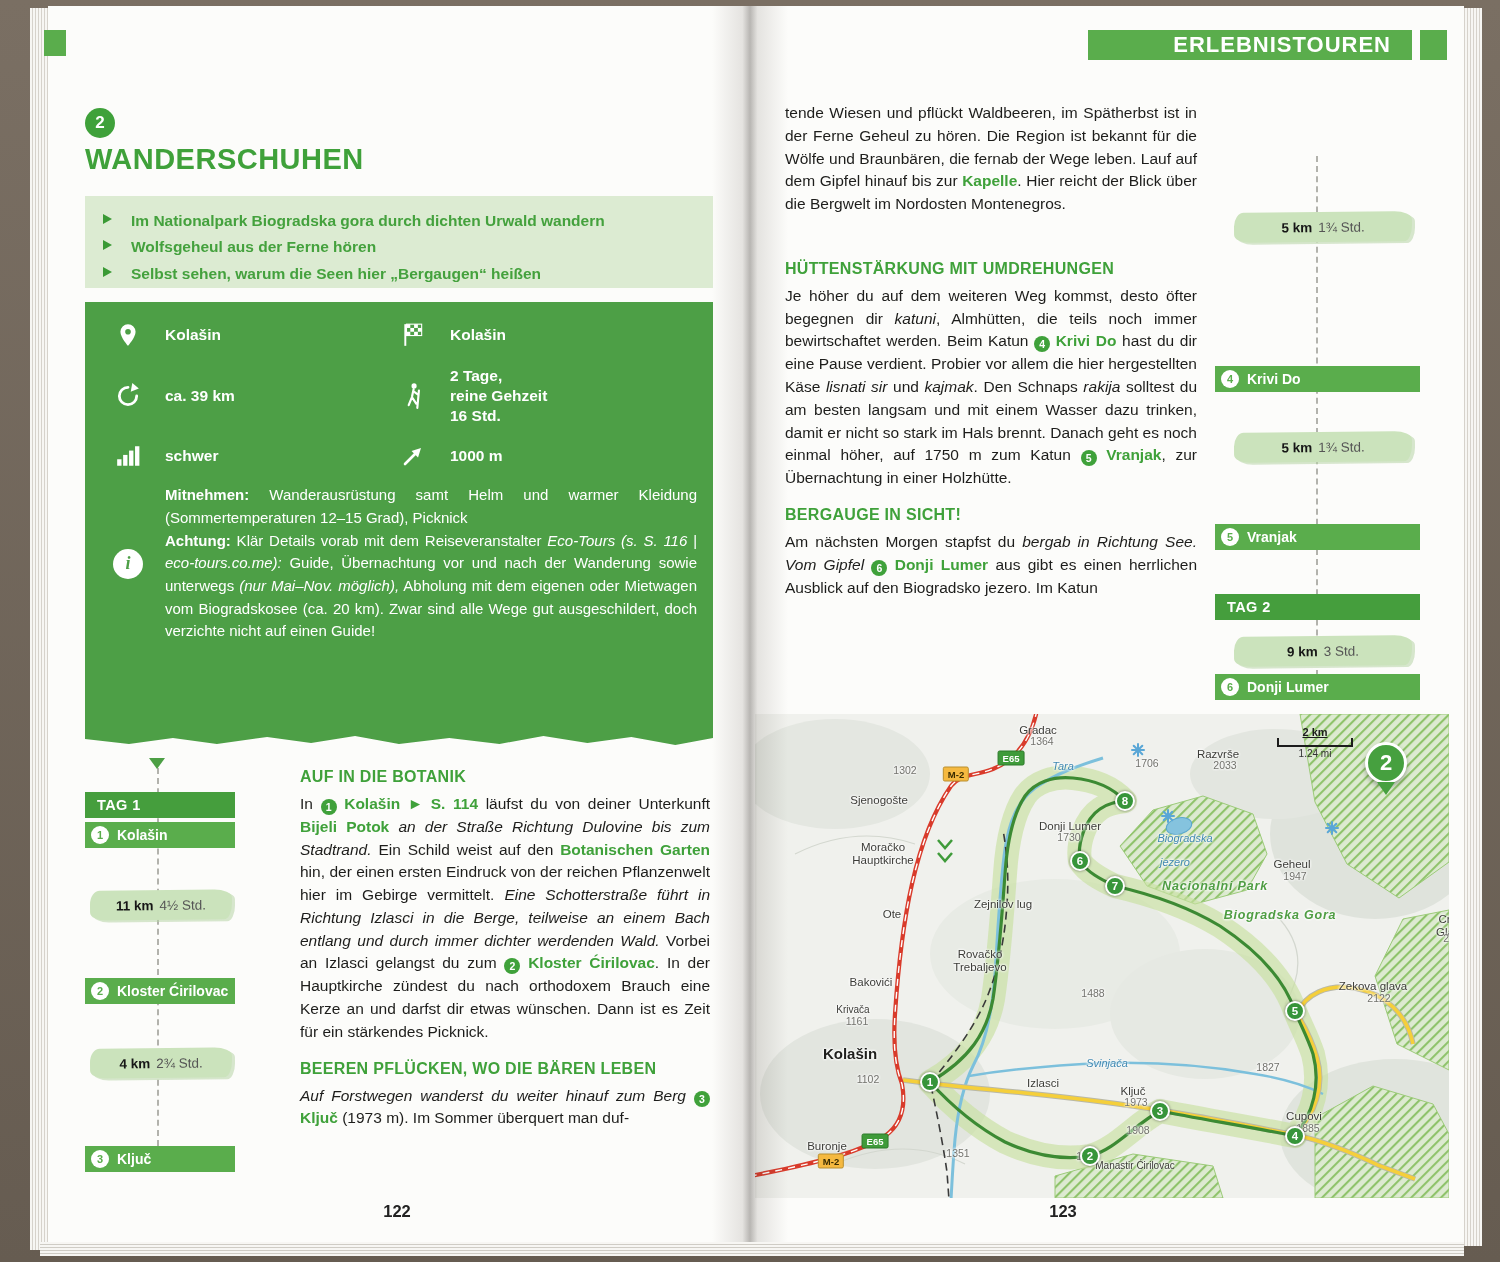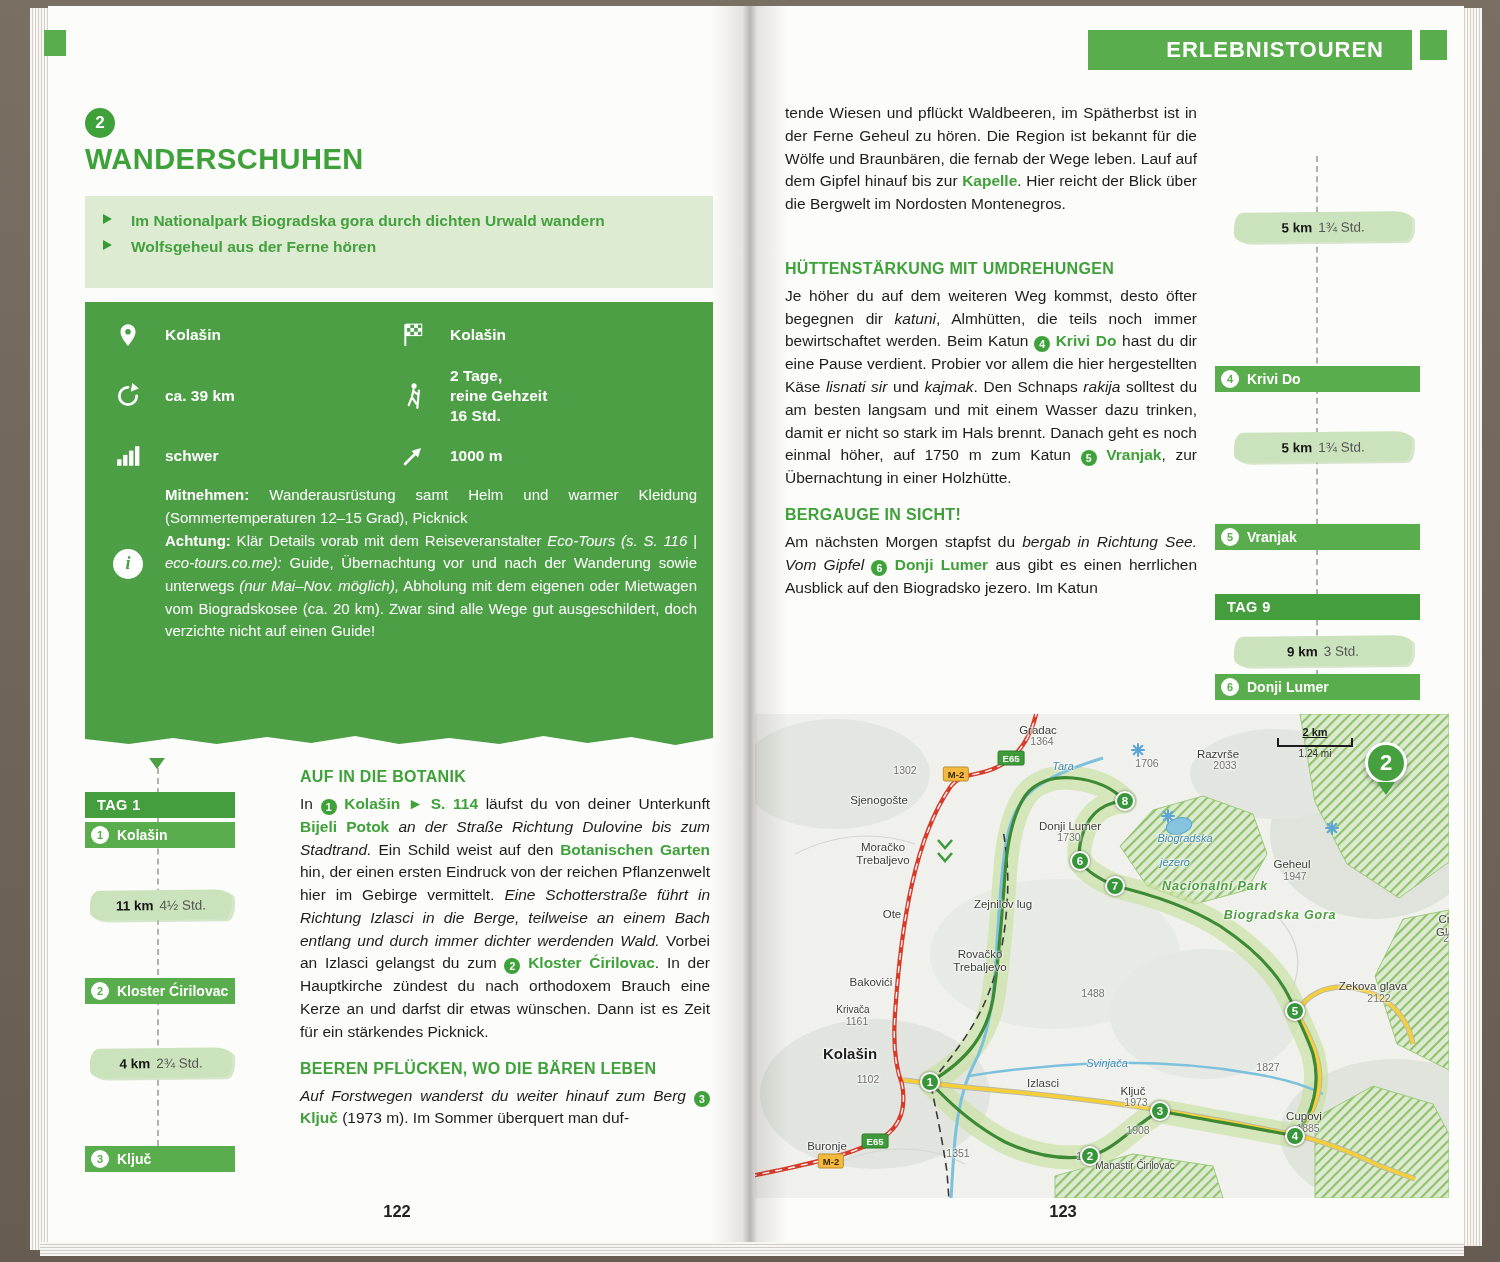--- a/index.html
+++ b/index.html
@@ -73,22 +73,22 @@
   p.body{margin:0 0 16px;text-align:justify;font-size:15.5px;line-height:1.47;color:var(--ink);}
   p.gap-lg{margin-bottom:44px;}
   .seg-i{font-style:italic;}
   .seg-b{font-weight:bold;}
   .seg-g{font-weight:bold;color:var(--green);}
   .seg-mk{display:inline-block;width:16px;height:16px;line-height:16px;border-radius:50%;background:var(--green);color:#fff;
         font-size:10.5px;font-weight:bold;text-align:center;vertical-align:-2px;font-style:normal;}
   .pagenum{position:absolute;top:1196px;font-size:16.5px;font-weight:bold;color:#222;text-align:center;}
 
   
-  .header-bar{position:absolute;left:338px;top:24px;width:324px;height:40px;background:var(--green-bar);color:#fff;
-        display:flex;align-items:center;justify-content:flex-end;padding-right:28px;box-sizing:border-box;
+  .header-bar{position:absolute;left:338px;top:24px;width:324px;height:30px;background:var(--green-bar);color:#fff;
+        display:flex;align-items:center;justify-content:flex-end;padding-right:21px;box-sizing:border-box;
         font-size:22px;font-weight:bold;letter-spacing:1px;}
   .corner-sq{position:absolute;left:670px;top:24px;width:27px;height:30px;background:var(--green-bar);}
 
   
   .map{position:absolute;left:5px;top:708px;width:694px;height:484px;overflow:hidden;background:#f0f1ed;}
   .map svg{position:absolute;inset:0;z-index:1;}
   .map-overlays{position:absolute;inset:0;z-index:2;}
   .mlab{position:absolute;transform:translate(-50%,-50%);white-space:pre-line;text-align:center;font-size:11.5px;color:#3c3c38;
         line-height:1.12;text-shadow:0 0 3px #fff,0 0 3px #fff,0 0 3px #fff;}
   .mlab.el{font-size:10.5px;color:#72726d;}
@@ -129,20 +129,24 @@
 
     <div class="highlights">
       <div class="hl-row">
         <span class="hl-arrow"></span>
         <span>Im Nationalpark Biogradska gora durch dichten Urwald wandern</span>
       </div>
       <div class="hl-row">
         <span class="hl-arrow"></span>
         <span>Wolfsgeheul aus der Ferne hören</span>
       </div>
+      <div class="hl-row">
+        <span class="hl-arrow"></span>
+        <span>Selbst sehen, warum die Seen hier „Bergaugen“ heißen</span>
+      </div>
     </div>
 
     <div class="facts">
       <div class="facts-grid">
         <div class="fact">
           <span class="ficon">
             <svg width="26" height="26" viewBox="0 0 24 24">
                 <path fill="#fff" d="M12 2a7 7 0 0 0-7 7c0 5.2 7 13 7 13s7-7.8 7-13a7 7 0 0 0-7-7zm0 9.6a2.6 2.6 0 1 1 0-5.2 2.6 2.6 0 0 1 0 5.2z"></path>
               </svg>
           </span>
@@ -272,21 +276,21 @@
     </div>
     <div class="tl-dist" style="left:484px;top:426px;width:178px;">
       <b>5 km</b>
       <span>1¾ Std.</span>
     </div>
     <div class="tl-item tl-stop" style="left:465px;top:518px;width:205px;">
       <span class="tl-num">5</span>
       <span>Vranjak</span>
     </div>
     <div class="tl-item tl-day" style="left:465px;top:588px;width:205px;">
-      <span>TAG 9</span>
+      <span>TAG 2</span>
     </div>
     <div class="tl-dist" style="left:484px;top:630px;width:178px;">
       <b>9 km</b>
       <span>3 Std.</span>
     </div>
     <div class="tl-item tl-stop" style="left:465px;top:668px;width:205px;">
       <span class="tl-num">6</span>
       <span>Donji Lumer</span>
     </div>
 
@@ -366,21 +370,21 @@
           <div class="mlab pl" style="left: 124px; top: 86px;">Sjenogošte</div>
           <div class="mlab wb" style="left: 308px; top: 52px;">Tara</div>
           <div class="mlab pl" style="left: 463px; top: 40px;">Razvrše</div>
           <div class="mlab el" style="left: 470px; top: 52px;">2033</div>
           <div class="mlab el" style="left: 392px; top: 50px;">1706</div>
           <div class="mlab pl" style="left: 315px; top: 112px;">Donji Lumer</div>
           <div class="mlab el" style="left: 314px; top: 124px;">1730</div>
           <div class="mlab wb" style="left: 430px; top: 124px;">Biogradska</div>
           <div class="mlab wb" style="left: 420px; top: 136px; margin-top: 12px;">jezero</div>
           <div class="mlab pl" style="left: 128px; top: 140px;">Moračko
-Trebaljevo</div>
+Hauptkirche</div>
           <div class="mlab pk" style="left: 460px; top: 172px;">Nacionalni Park</div>
           <div class="mlab pl" style="left: 537px; top: 150px;">Geheul</div>
           <div class="mlab el" style="left: 540px; top: 163px;">1947</div>
           <div class="mlab pl" style="left: 137px; top: 200px;">Ote</div>
           <div class="mlab pl" style="left: 248px; top: 190px;">Zejnilov lug</div>
           <div class="mlab pk" style="left: 525px; top: 201px;">Biogradska Gora</div>
           <div class="mlab pl" style="left: 696px; top: 212px;">Crna Glava</div>
           <div class="mlab el" style="left: 700px; top: 225px;">2139</div>
           <div class="mlab pl" style="left: 225px; top: 247px;">Rovačko
 Trebaljevo</div>

